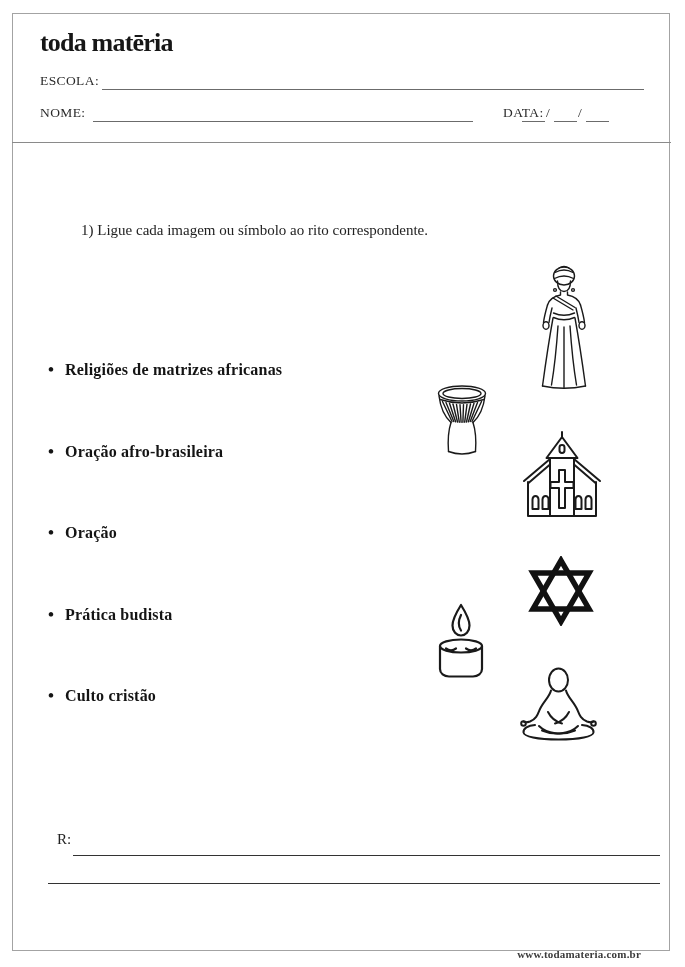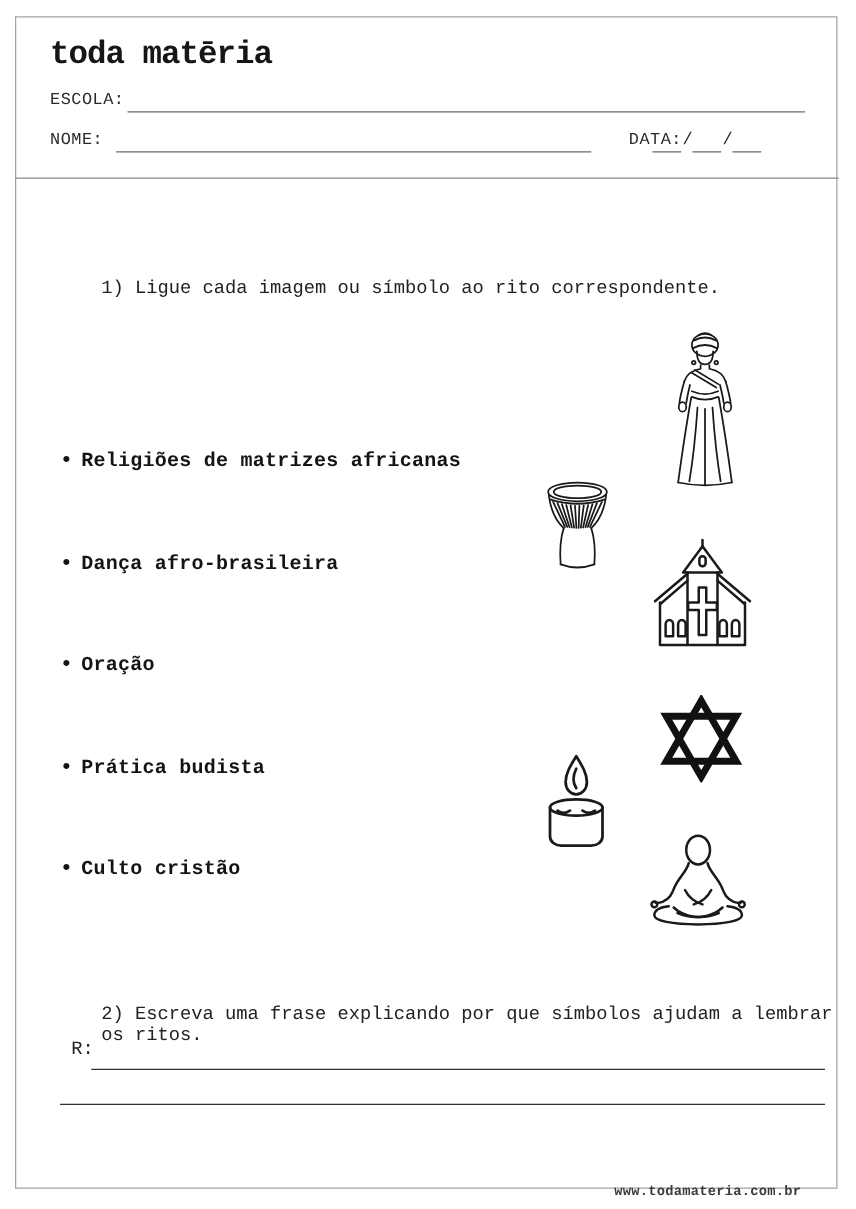--- a/index.html
+++ b/index.html
@@ -1,17 +1,17 @@
 <!DOCTYPE html>
 <html><head>
 <meta charset="utf-8">
 <style>
   html,body{margin:0;padding:0;background:#ffffff;}
   .page{position:relative;width:685px;height:967px;background:#ffffff;
-        font-family:Liberation Mono, monospace;color:#1d1d1f;overflow:hidden;}
+        font-family:Liberation Serif, serif;color:#1d1d1f;overflow:hidden;}
   .frame{position:absolute;left:12px;top:13px;width:656px;height:936px;
          border:1.5px solid #a3a3a3;}
   .divider{position:absolute;left:12px;top:142px;width:659px;border-top:1.5px solid #8a8a8a;}
 
   .logo{position:absolute;left:40px;top:28px;font-size:26px;font-weight:800;
         letter-spacing:-0.8px;color:#161616;}
 
   .hdr-label{position:absolute;font-size:13.5px;color:#2a2a2a;letter-spacing:0.4px;}
   .lbl-school{left:40px;top:73px;}
   .lbl-name{left:40px;top:105px;}
@@ -70,21 +70,21 @@
   <span class="hdr-label lbl-date">DATA:</span>
   <span class="date-blank db1"></span>
   <span class="slash sl1">/</span>
   <span class="date-blank db2"></span>
   <span class="slash sl2">/</span>
   <span class="date-blank db3"></span>
 
   <div class="q q1">1) Ligue cada imagem ou símbolo ao rito correspondente.</div>
 
   <div class="rite r1">Religiões de matrizes africanas</div>
-  <div class="rite r2">Dança afro-brasileira</div>
+  <div class="rite r2">Oração afro-brasileira</div>
   <div class="rite r3">Oração</div>
   <div class="rite r4">Prática budista</div>
   <div class="rite r5">Culto cristão</div>
 
   <div class="icon i-woman">
     <svg viewBox="0 0 56 128">
       <g fill="none" stroke="#1a1a1a" stroke-width="1.4" stroke-linecap="round" stroke-linejoin="round">
         <path d="M23,4 Q28,1 33,4"></path>
         <ellipse cx="28" cy="12" rx="10.5" ry="9"></ellipse>
         <path d="M19,8.5 Q28,3.5 37,8.5"></path>
@@ -195,19 +195,18 @@
         <circle cx="78.5" cy="57.5" r="2.3"></circle>
         <path d="M33,46 C36,52 40,55.5 47,57.5"></path>
         <path d="M54,46 C51,52 47,55.5 40,57.5"></path>
         <path d="M20,59 C13,59.5 8,62.5 8.5,66.5 C9,70.5 22,73.5 43.5,73.5 C65,73.5 78,70.5 78.5,66.5 C79,62.5 74,59.5 67,59"></path>
         <path d="M24,60 C32,68 47,70 60,64.5"></path>
         <path d="M63,60 C55,68 40,70 27,64.5"></path>
       </g>
     </svg>
   </div>
 
-  <div class="q q2">2) Escreva uma frase explicando por que símbolos ajudam a lembrar os ritos.</div>
   <span class="ans-label">R:</span>
   <span class="ans-line ans1"></span>
   <span class="ans-line ans2"></span>
 
   <div class="footer">www.todamateria.com.br</div>
 </div>
 
 </body></html>

